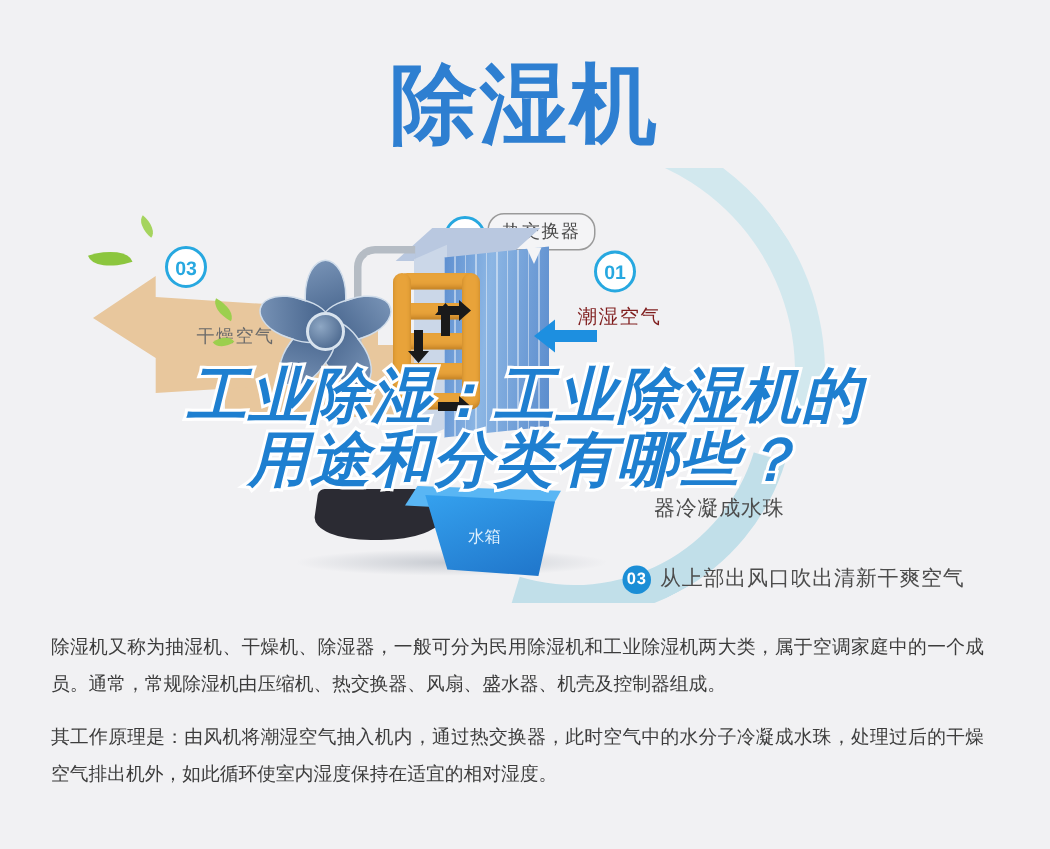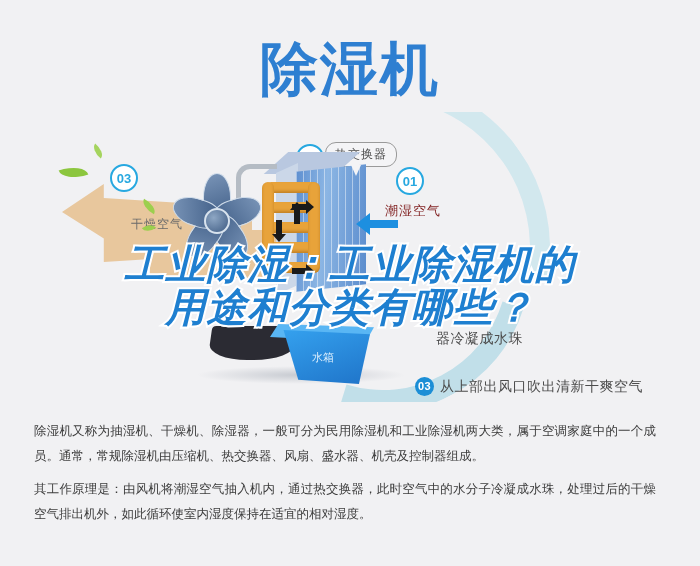--- a/index.html
+++ b/index.html
@@ -212,21 +212,21 @@
   }
 
   
   .body-text{
     position:absolute;left:34px;top:418px;width:634px;
     font-size:12.5px;line-height:2.0;color:#3c3c3c;
     font-family:"DejaVu Sans","Liberation Sans",sans-serif;
     text-align:justify;
   }
   .body-text p{margin:0 12px 10px 0;}
-  .body-text p:last-child{margin-bottom:0;font-family:Liberation Mono, monospace;}
+  .body-text p:last-child{margin-bottom:0;}
 </style>
 </head>
 <body>
 
 <div class="page">
 
   <div class="header">
     <span class="title-blue">除湿机</span>
   </div>
 

